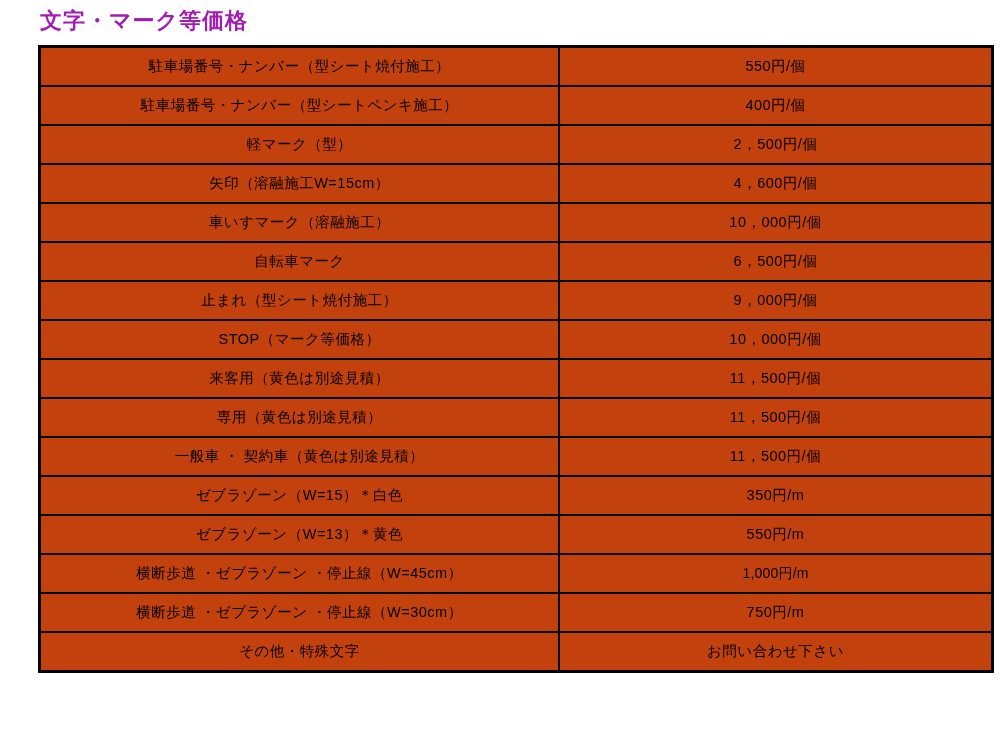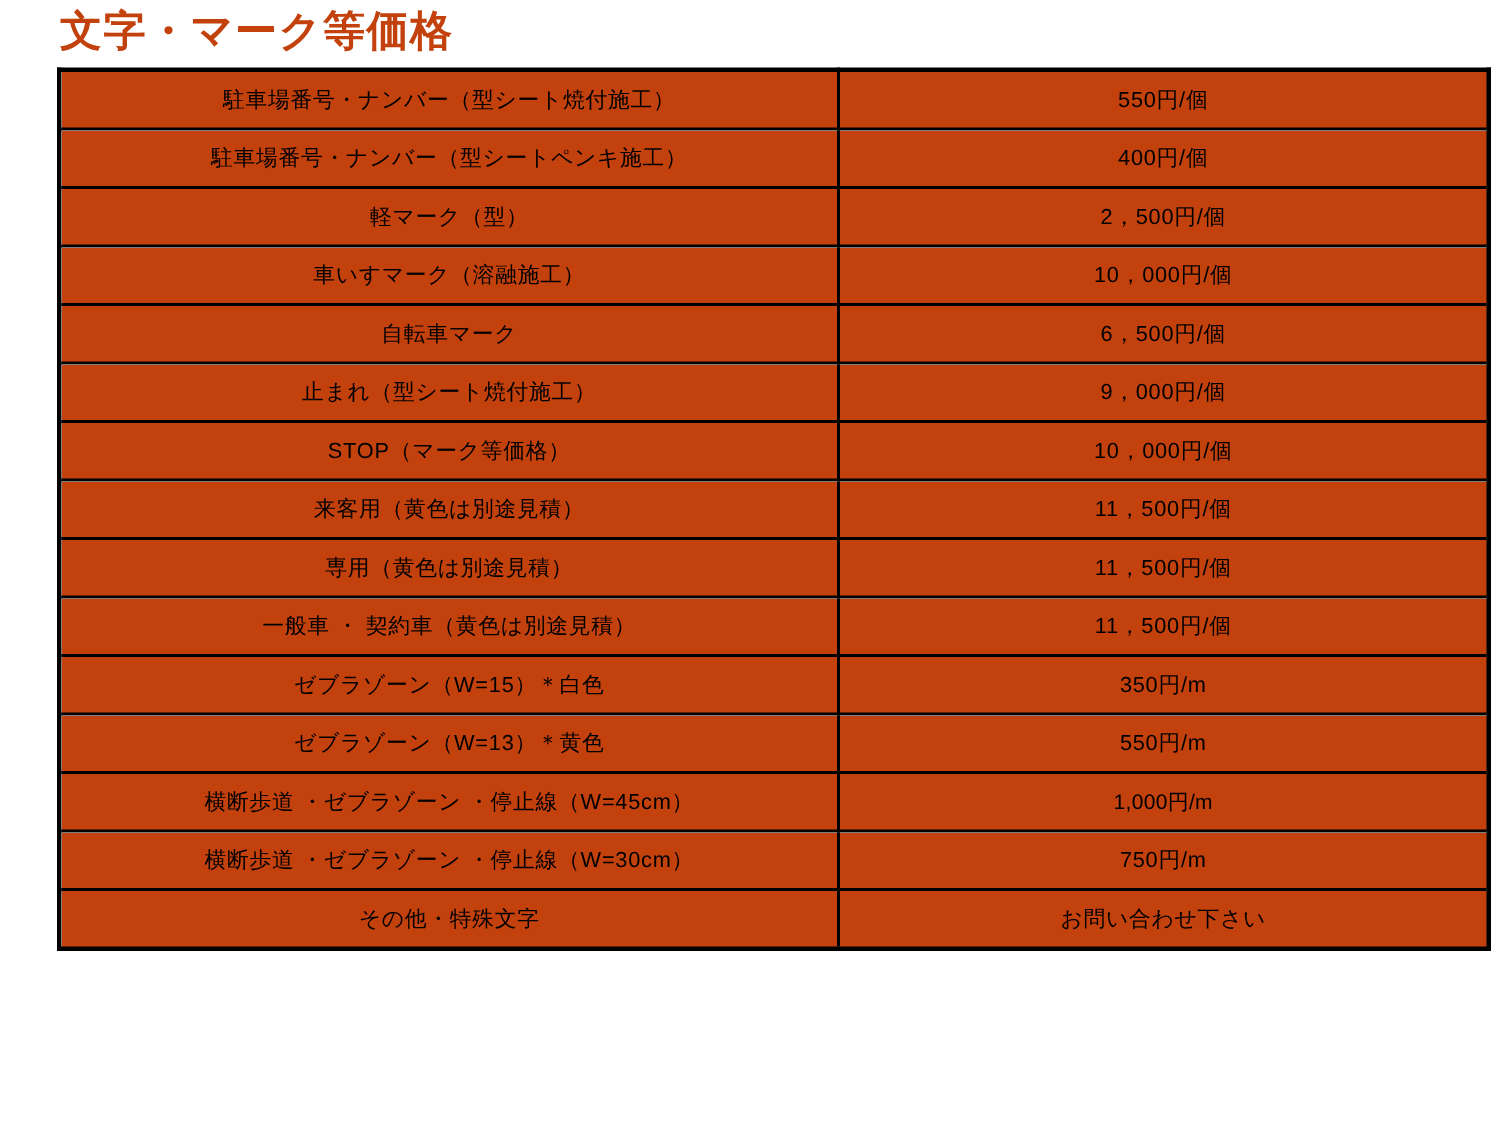--- a/index.html
+++ b/index.html
@@ -12,25 +12,25 @@
     color: #000000;
   }
   .page {
     width: 1000px;
     height: 750px;
     background: #ffffff;
     overflow: hidden;
   }
   .page-title {
     margin: 8px 0 0 40px;
-    font-size: 28px;
+    font-size: 22px;
     line-height: 26px;
     font-weight: bold;
     letter-spacing: 1px;
-    color: #c2410c;
+    color: #a21caf;
   }
   table.price-table {
     border-collapse: collapse;
     margin: 11px 0 0 38px;
     width: 928px;
     table-layout: fixed;
     border: 3px solid #000000;
   }
   table.price-table td {
     border: 2px solid #000000;
@@ -63,20 +63,24 @@
           <td class="label-cell">駐車場番号・ナンバー（型シート焼付施工）</td>
           <td class="price-cell">550円/個</td>
         </tr>
         <tr>
           <td class="label-cell">駐車場番号・ナンバー（型シートペンキ施工）</td>
           <td class="price-cell">400円/個</td>
         </tr>
         <tr>
           <td class="label-cell">軽マーク（型）</td>
           <td class="price-cell">2，500円/個</td>
+        </tr>
+        <tr>
+          <td class="label-cell">矢印（溶融施工W=15cm）</td>
+          <td class="price-cell">4，600円/個</td>
         </tr>
         <tr>
           <td class="label-cell">車いすマーク（溶融施工）</td>
           <td class="price-cell">10，000円/個</td>
         </tr>
         <tr>
           <td class="label-cell">自転車マーク</td>
           <td class="price-cell">6，500円/個</td>
         </tr>
         <tr>

